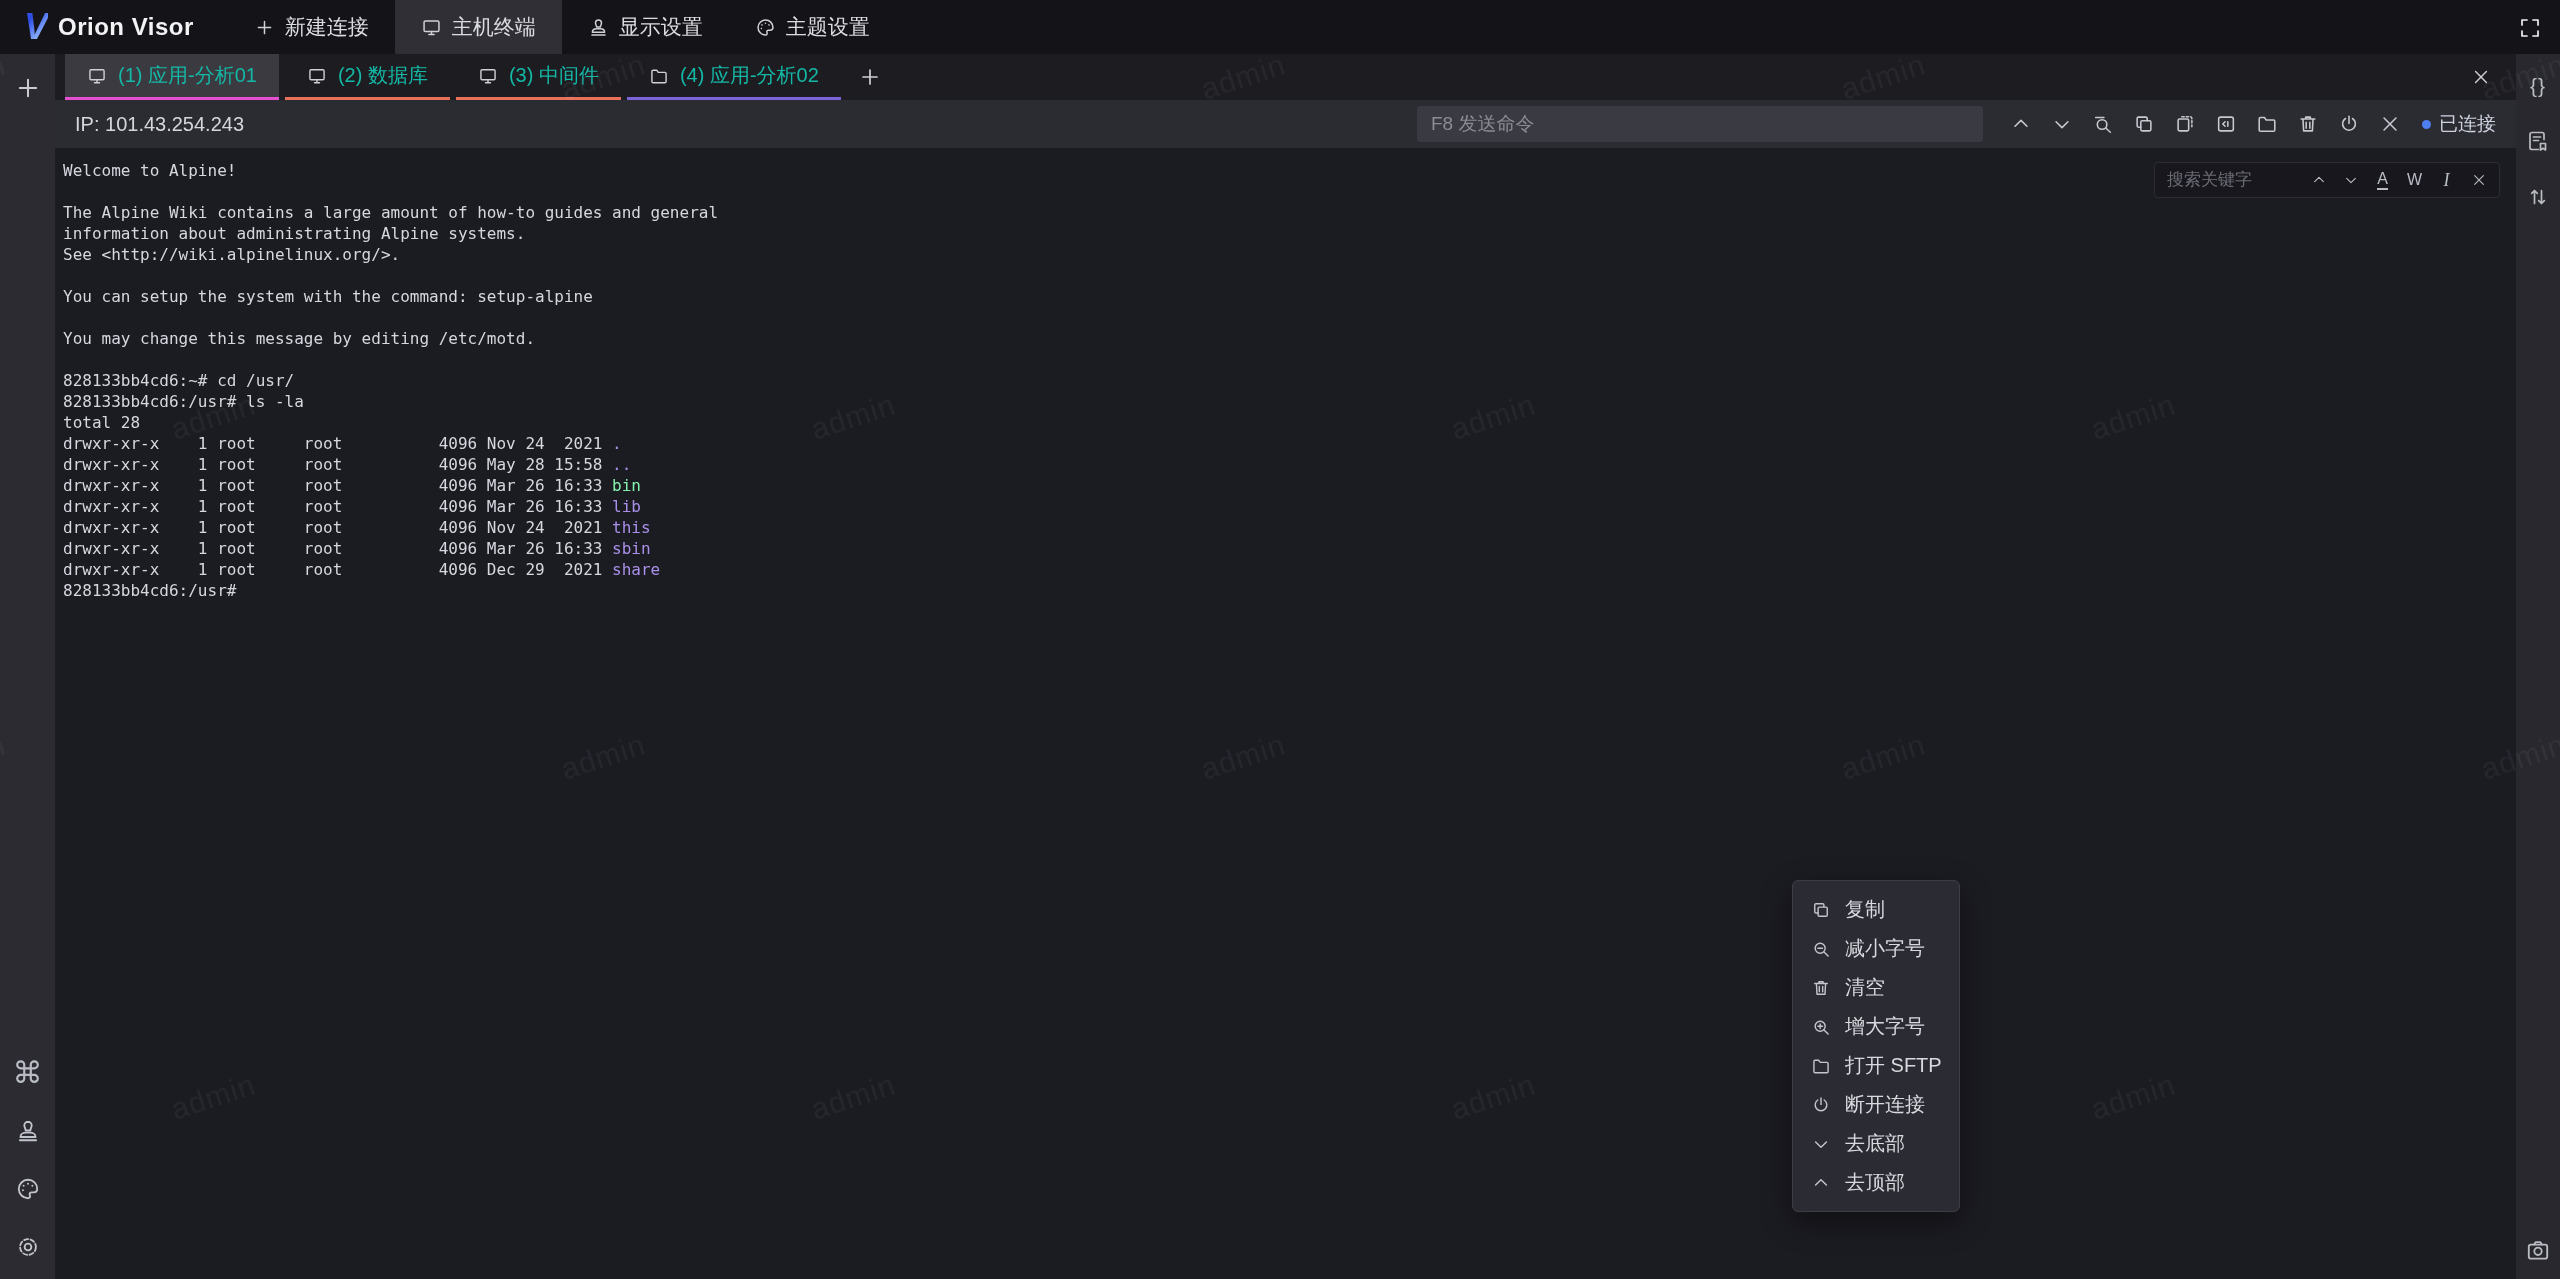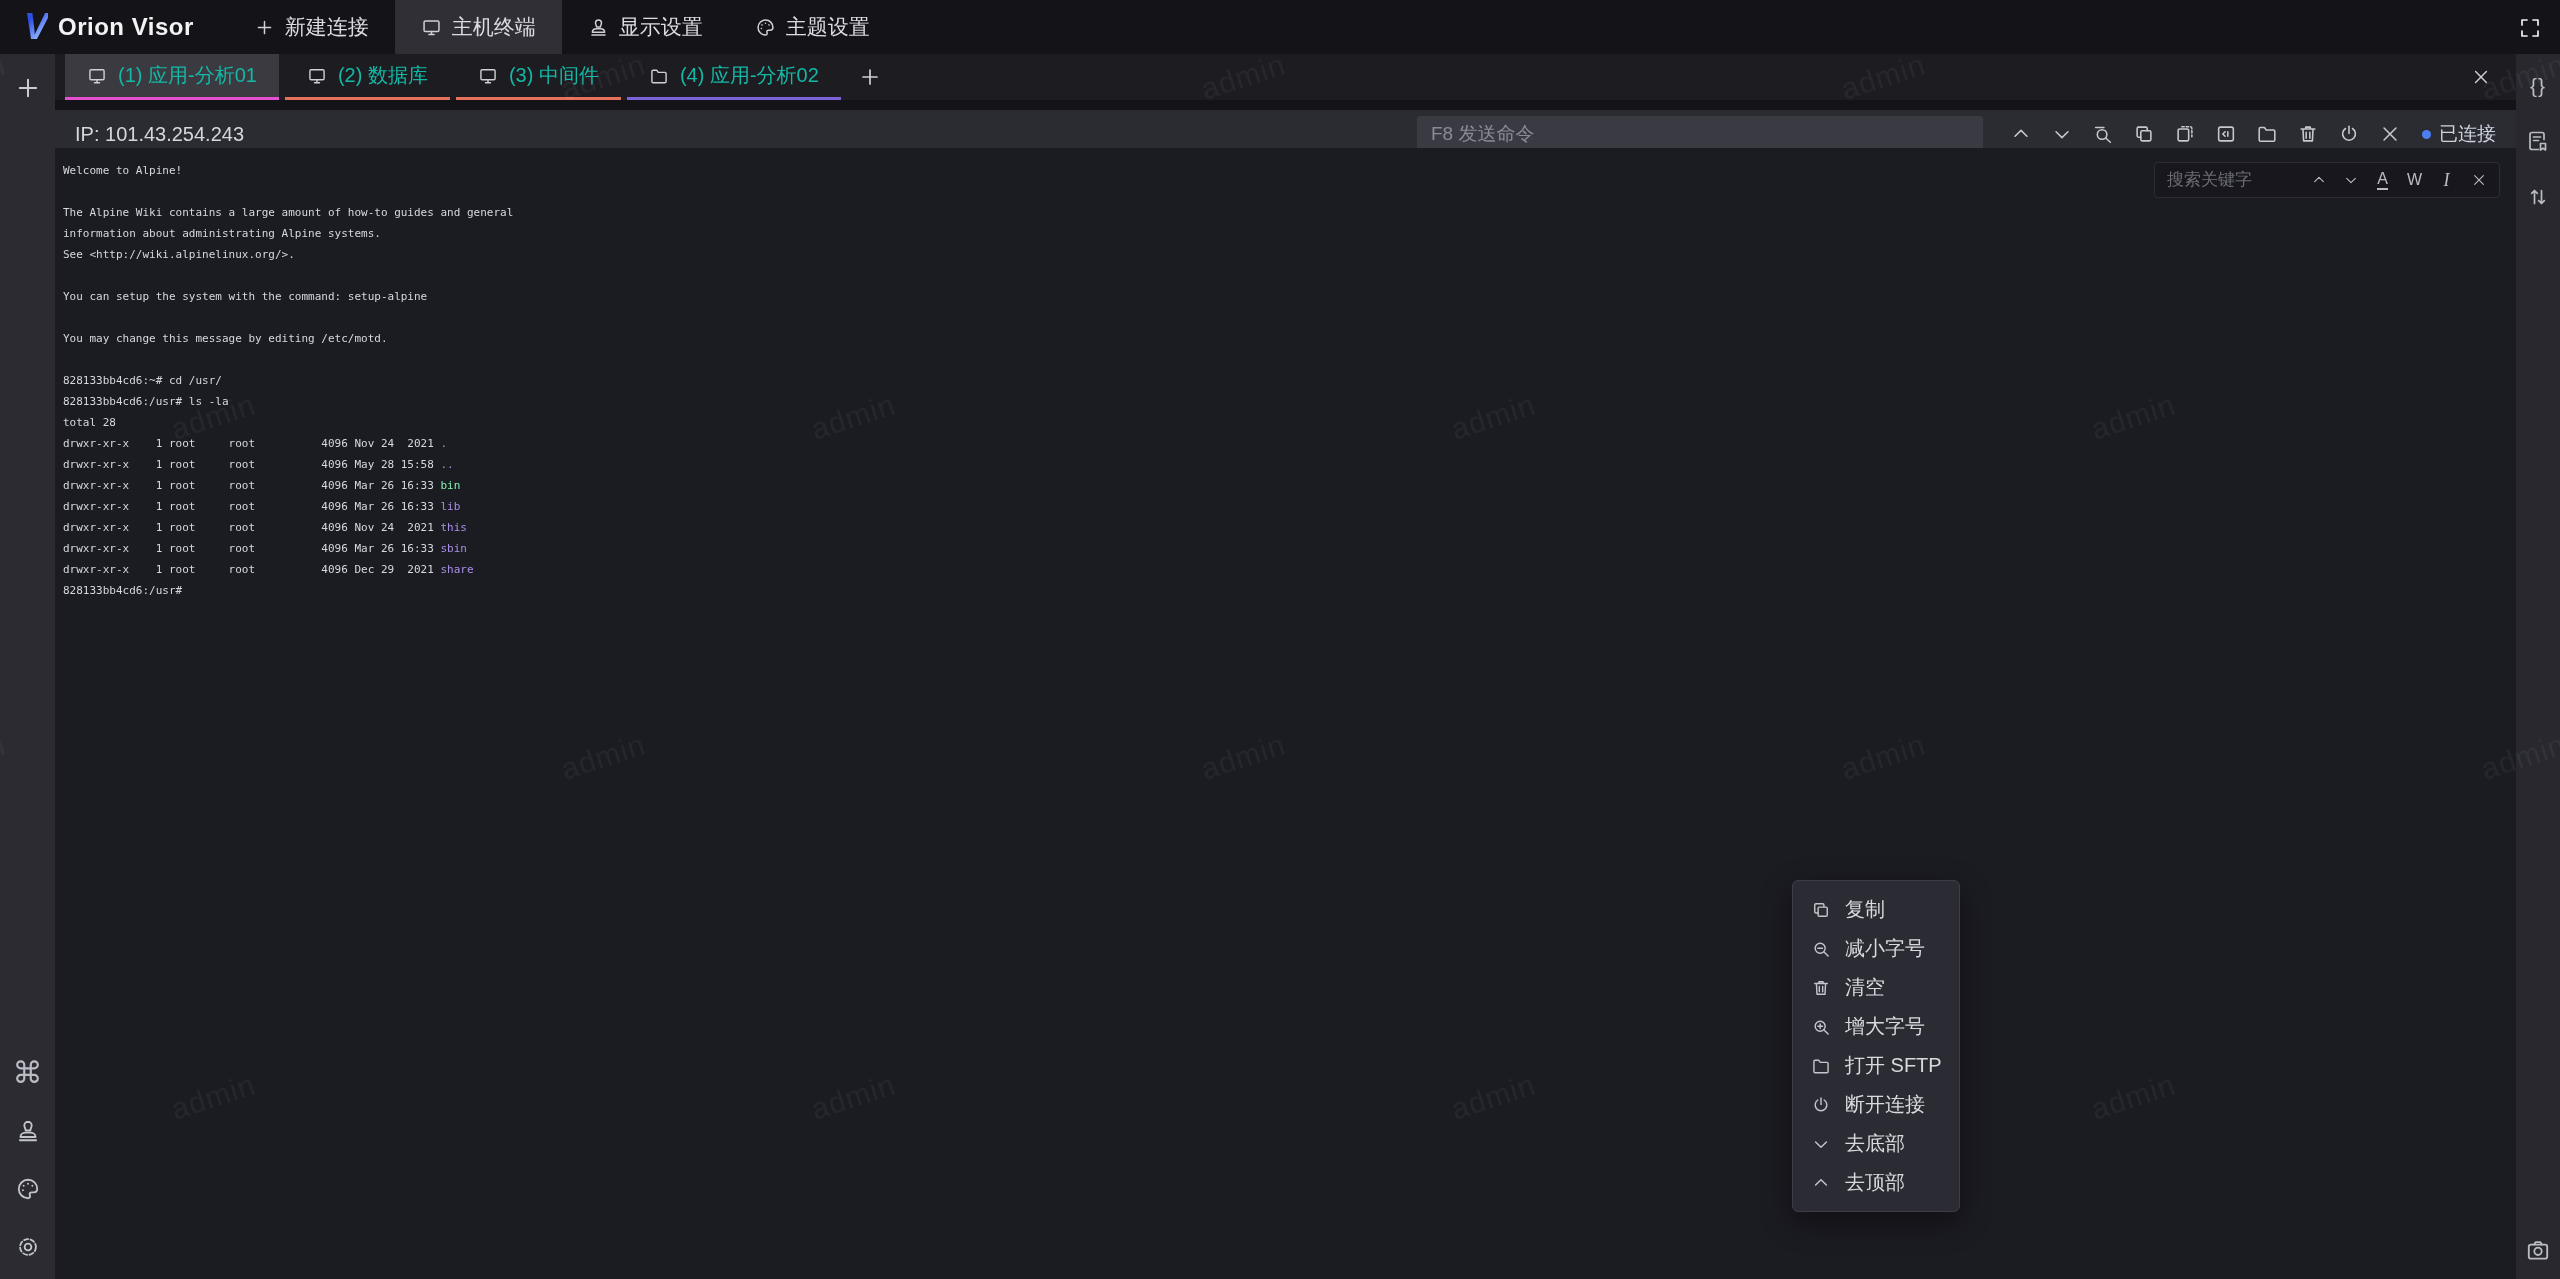--- a/index.html
+++ b/index.html
@@ -27,32 +27,32 @@
 
   
   .tabbar { position:absolute; left:55px; top:54px; right:44px; height:46px; background:#1c1c21; display:flex; align-items:stretch; padding-left:10px; }
   .tab { display:flex; align-items:center; gap:11px; padding:0 22px; font-size:20px; color:#14b8a6; border-bottom:3px solid transparent; margin-right:6px; white-space:nowrap; }
   .tab.active { background:#3a3a40; }
   .tab-ico { color:#cfd1d7; }
   .tab-add { width:46px; display:flex; align-items:center; justify-content:center; color:#cfd0d5; }
   .tabbar-close { margin-left:auto; margin-right:18px; align-self:center; width:34px; height:34px; display:flex; align-items:center; justify-content:center; color:#d0d1d6; }
 
   
-  .session-bar { position:absolute; left:55px; top:110px; right:44px; height:48px; background:#2b2b32; display:flex; align-items:center; padding:0 20px; }
+  .session-bar { position:absolute; left:55px; top:100px; right:44px; height:48px; background:#2b2b32; display:flex; align-items:center; padding:0 20px; }
   .ip { font-size:20px; color:#d6d7dc; }
   .cmd-input { margin-left:auto; width:566px; height:36px; background:#3a3a42; border:none; outline:none; border-radius:3px; padding:0 14px; font-size:19px; color:#e4e4ea; font-family:inherit; }
   .cmd-input::placeholder { color:#8b8b94; }
   .toolbar { display:flex; align-items:center; gap:17px; margin-left:26px; }
   .toolbar button { width:24px; height:24px; display:flex; align-items:center; justify-content:center; color:#c7c9d0; }
   .status { display:flex; align-items:center; gap:8px; font-size:19px; color:#ccd1dd; margin-left:20px; white-space:nowrap; }
   .status .dot { width:9px; height:9px; border-radius:50%; }
 
   
   .terminal { position:absolute; left:55px; top:148px; right:44px; bottom:0; background:#1b1b22; padding:12px 0 0 8px; }
-  .tl { white-space:pre; font-family:"DejaVu Sans Mono",monospace; font-size:11px; line-height:21px; color:#d7d7df; min-height:21px; }
+  .tl { white-space:pre; font-family:"DejaVu Sans Mono",monospace; font-size:16px; line-height:21px; color:#d7d7df; min-height:21px; }
 
   
   .search-panel { position:absolute; top:14px; right:16px; width:346px; height:36px; background:#17171d; border:1px solid #2c2c34; border-radius:4px; display:flex; align-items:center; padding:0 12px; z-index:30; }
   .search-input { flex:1; min-width:0; background:transparent; border:none; outline:none; font-size:17px; color:#d0d0d8; font-family:inherit; }
   .search-input::placeholder { color:#6c6c76; }
   .search-btns { display:flex; align-items:center; gap:15px; margin-left:10px; }
   .search-btns button { display:flex; align-items:center; justify-content:center; color:#b9bcc4; width:17px; height:20px; font-size:16px; }
   .txt-ico { font-size:16px; line-height:1; color:#b9bcc4; }
   .txt-ico.ul { border-bottom:2px solid currentColor; padding-bottom:1px; }
   .txt-ico.serif-i { font-family:"Liberation Serif",serif; font-style:italic; font-size:18px; }

